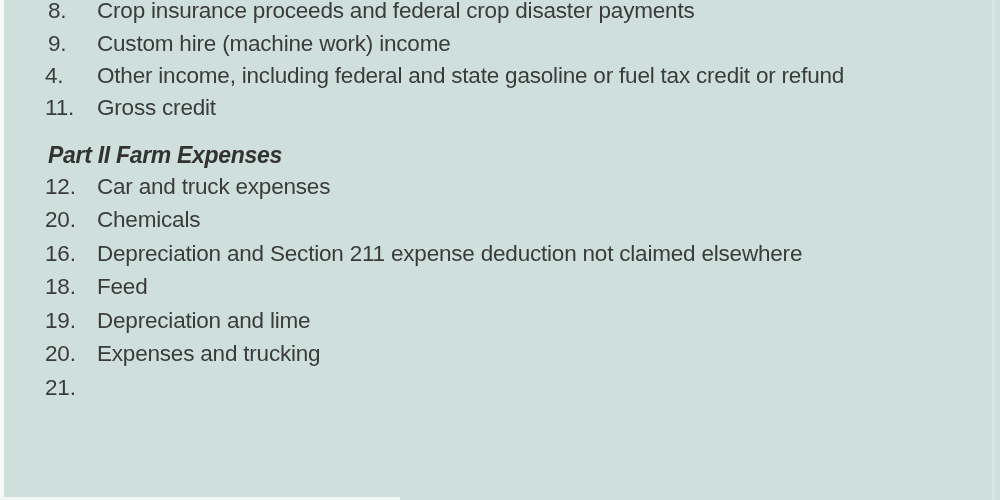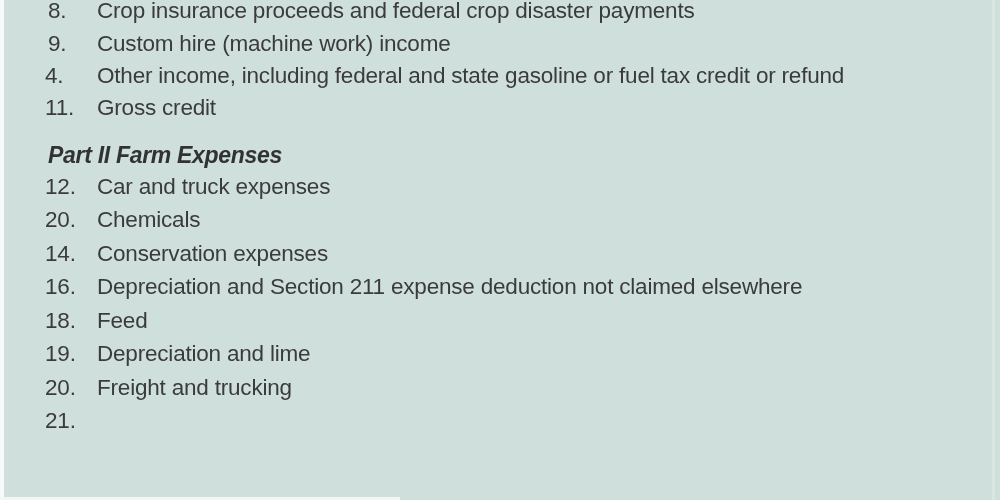--- a/index.html
+++ b/index.html
@@ -118,38 +118,34 @@
     <div class="list sec2">
       <div class="row">
         <span class="num">12.</span>
         <span class="txt">Car and truck expenses</span>
       </div>
       <div class="row">
         <span class="num">20.</span>
         <span class="txt">Chemicals</span>
       </div>
       <div class="row">
-        <span class="num">14.</span>
-        <span class="txt">Conservation expenses</span>
-      </div>
-      <div class="row">
         <span class="num">16.</span>
         <span class="txt">Depreciation and Section 211 expense deduction not claimed elsewhere</span>
       </div>
       <div class="row">
         <span class="num">18.</span>
         <span class="txt">Feed</span>
       </div>
       <div class="row">
         <span class="num">19.</span>
         <span class="txt">Depreciation and lime</span>
       </div>
       <div class="row">
         <span class="num">20.</span>
-        <span class="txt">Freight and trucking</span>
+        <span class="txt">Expenses and trucking</span>
       </div>
       <div class="row">
         <span class="num">21.</span>
       </div>
     </div>
 
   </div>
 </div>
 
 </body></html>

